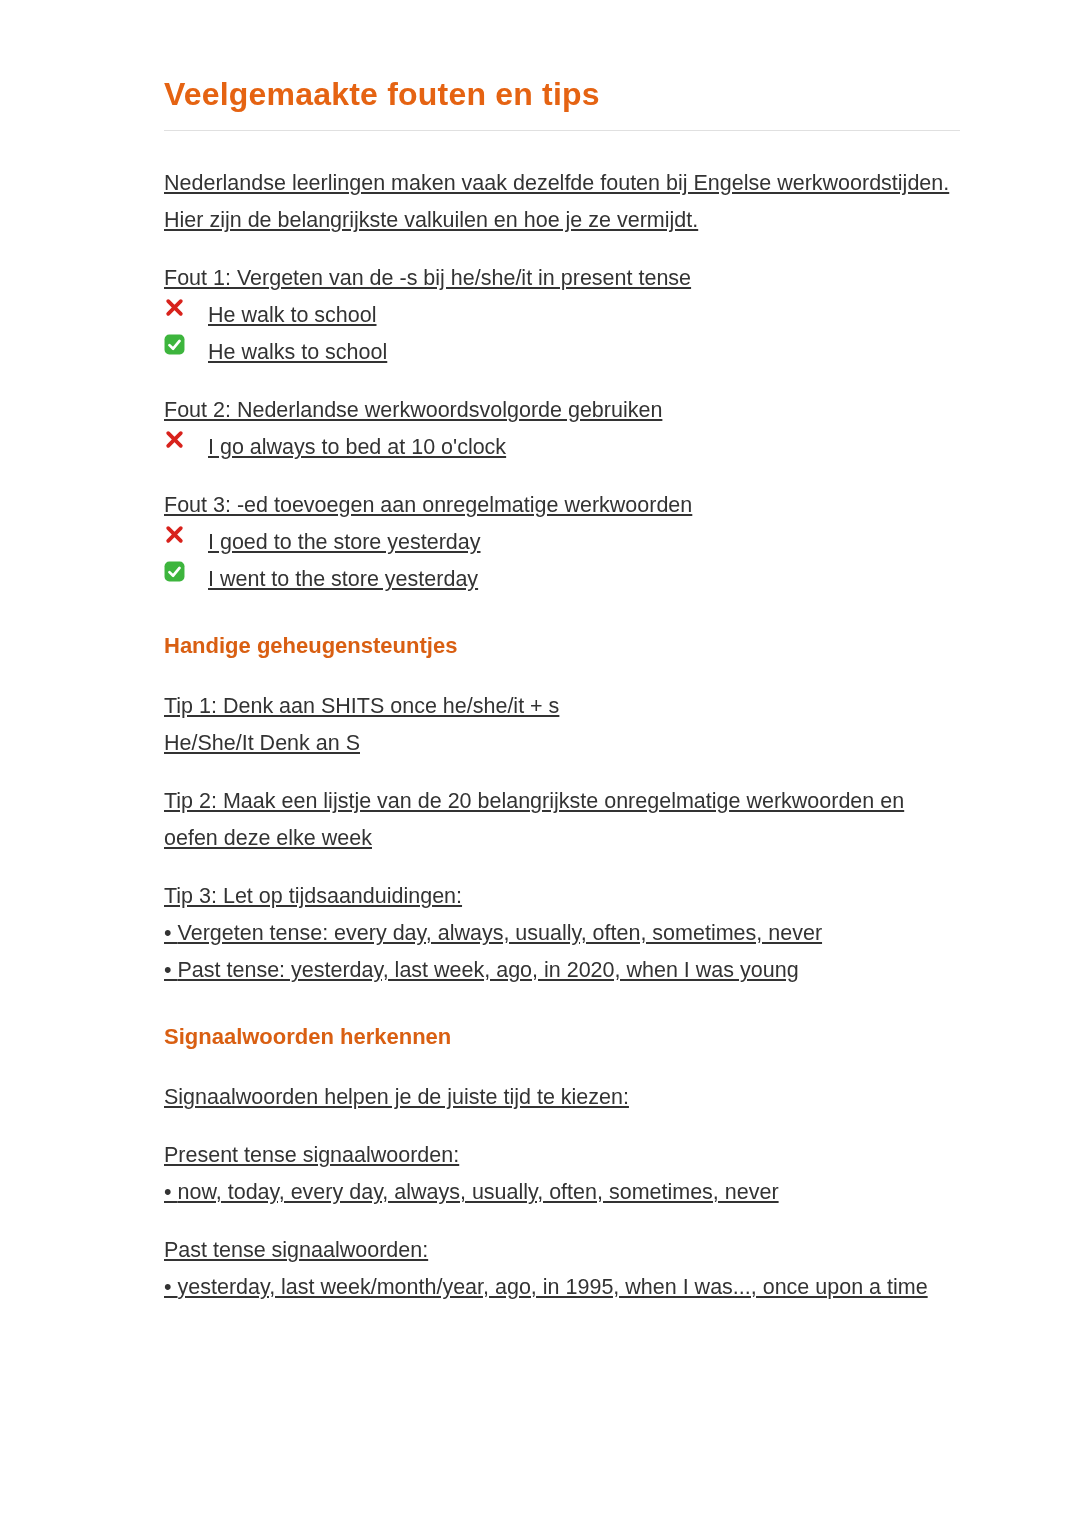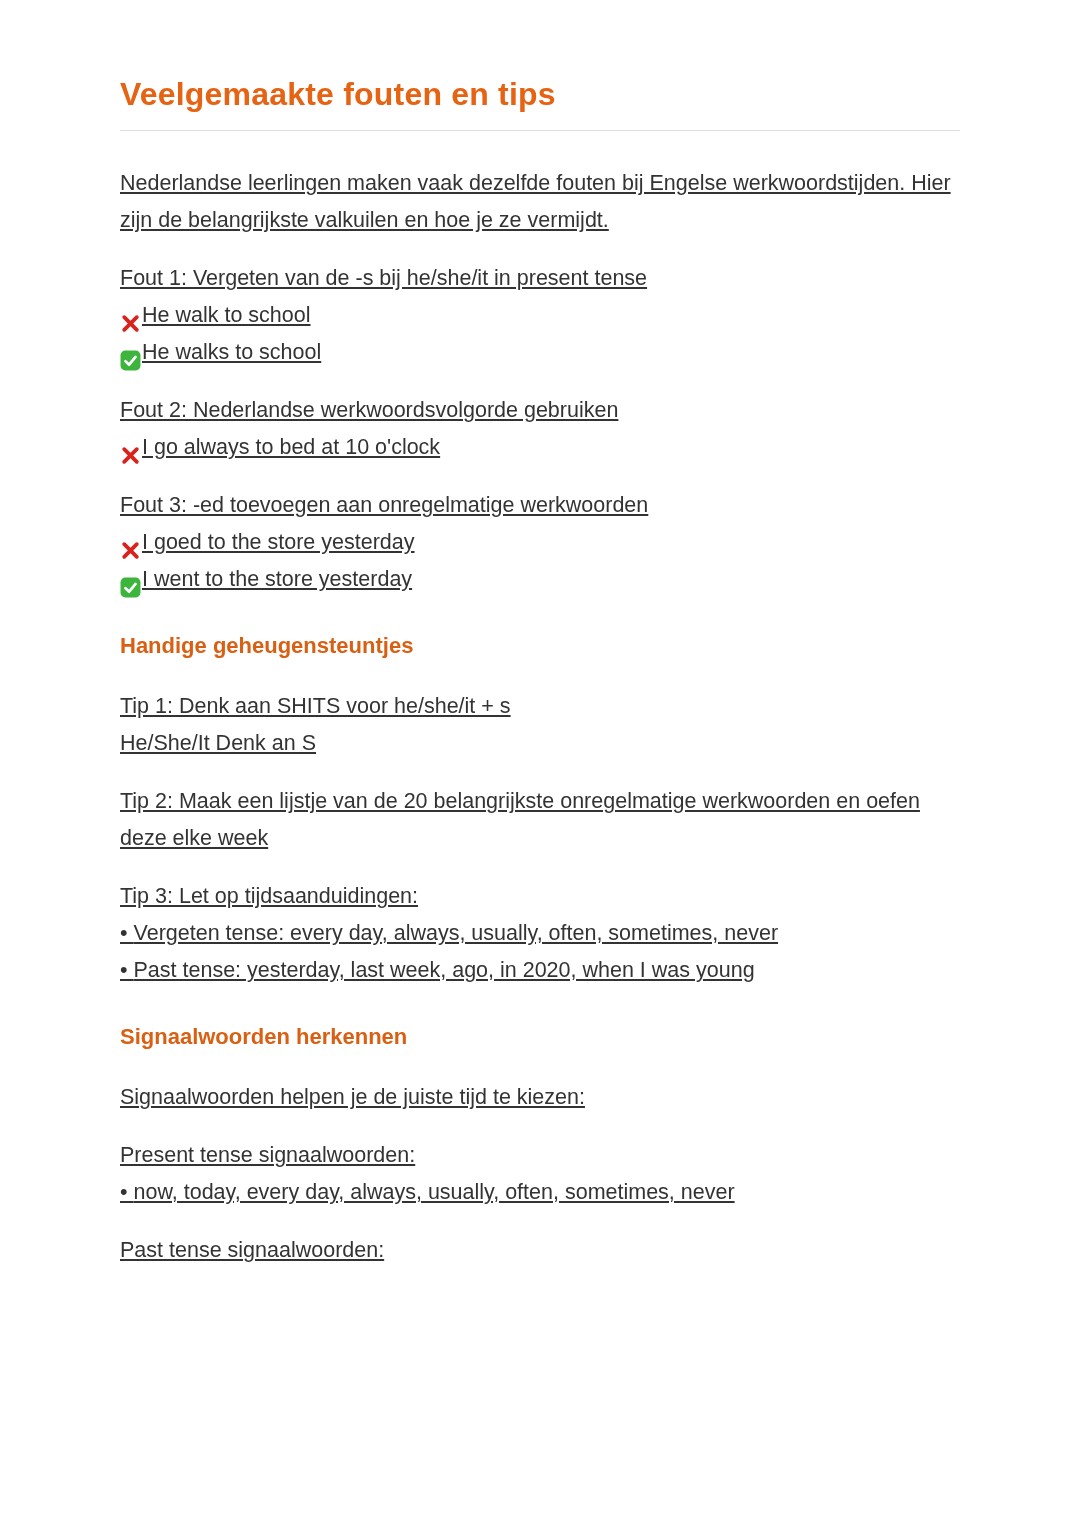--- a/index.html
+++ b/index.html
@@ -12,21 +12,21 @@
   }
   * { box-sizing: border-box; }
   html, body { margin: 0; padding: 0; background: #ffffff; }
   body {
     width: 1080px;
     min-height: 1527px;
     font-family: "Liberation Sans", "DejaVu Sans", sans-serif;
     color: var(--text, #333333);
     -webkit-font-smoothing: antialiased;
   }
-  .page { padding: 74px 120px 90px 120px; max-width: 1080px; }
+  .page { padding: 74px 120px 90px 120px; max-width: 1080px; margin-left: 44px; }
   h1.page-title {
     margin: 0 0 16px 0;
     font-size: 32px;
     line-height: 40px;
     font-weight: 700;
     color: var(--accent, #e56312);
     letter-spacing: 0.2px;
   }
   hr.title-rule {
     border: 0;
@@ -36,21 +36,21 @@
   p { margin: 0; }
   .body-text { font-size: 21.5px; line-height: 37px; }
   .block { margin-bottom: 21px; text-decoration: underline; }
   h2.section-heading {
     margin: 33px 0 27px 0;
     font-size: 22px;
     line-height: 30px;
     font-weight: 700;
     color: var(--heading, #d95f12);
   }
-  .example { display: flex; align-items: flex-end; gap: 1px; }
+  .example { display: flex; align-items: flex-start; gap: 23px; }
   .icon { display: inline-flex; flex: 0 0 auto; align-items: center; }
   .cross-icon path { stroke: var(--wrong-red, #d8221c); }
   .check-icon rect { fill: var(--check-green, #3db53d); }
   .check-icon path { stroke: #ffffff; }
   ul.bullet-list { list-style: none; margin: 0; padding: 0; }
   ul.bullet-list li { font-size: 21.5px; line-height: 37px; }
   ul.bullet-list li::before { content: "\2022\00a0"; }
 </style>
 </head>
 <body>
@@ -113,21 +113,21 @@
             <path d="M5.2 10.6 L8.7 14 L14.8 6.6" fill="none" stroke-width="2.6" stroke-linecap="round" stroke-linejoin="round"></path>
           </svg>
       </span>
       <span>I went to the store yesterday</span>
     </div>
   </section>
 
   <h2 class="section-heading">Handige geheugensteuntjes</h2>
 
   <div class="block">
-    <p class="body-text">Tip 1: Denk aan SHITS voor he/she/it + s</p>
+    <p class="body-text">Tip 1: Denk aan SHITS once he/she/it + s</p>
     <p class="body-text">He/She/It Denk an S</p>
   </div>
 
   <p class="body-text block">Tip 2: Maak een lijstje van de 20 belangrijkste onregelmatige werkwoorden en oefen deze elke week</p>
 
   <div class="block">
     <p class="body-text">Tip 3: Let op tijdsaanduidingen:</p>
     <ul class="bullet-list">
       <li>Vergeten tense: every day, always, usually, often, sometimes, never</li>
       <li>Past tense: yesterday, last week, ago, in 2020, when I was young</li>
@@ -140,15 +140,18 @@
 
   <div class="block">
     <p class="body-text">Present tense signaalwoorden:</p>
     <ul class="bullet-list">
       <li>now, today, every day, always, usually, often, sometimes, never</li>
     </ul>
   </div>
 
   <div class="block">
     <p class="body-text">Past tense signaalwoorden:</p>
+    <ul class="bullet-list">
+      <li>yesterday, last week/month/year, ago, in 1995, when I was..., once upon a time</li>
+    </ul>
   </div>
 
 </main>
 
 </body></html>

